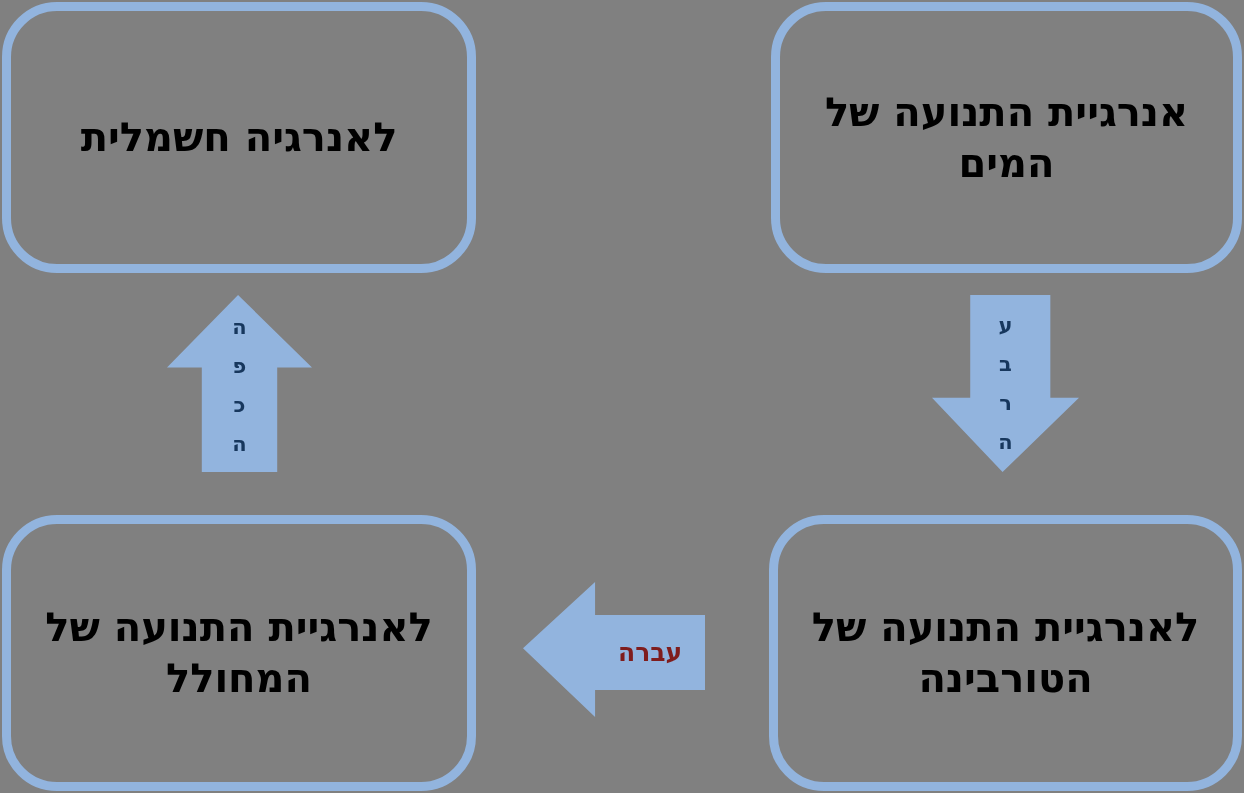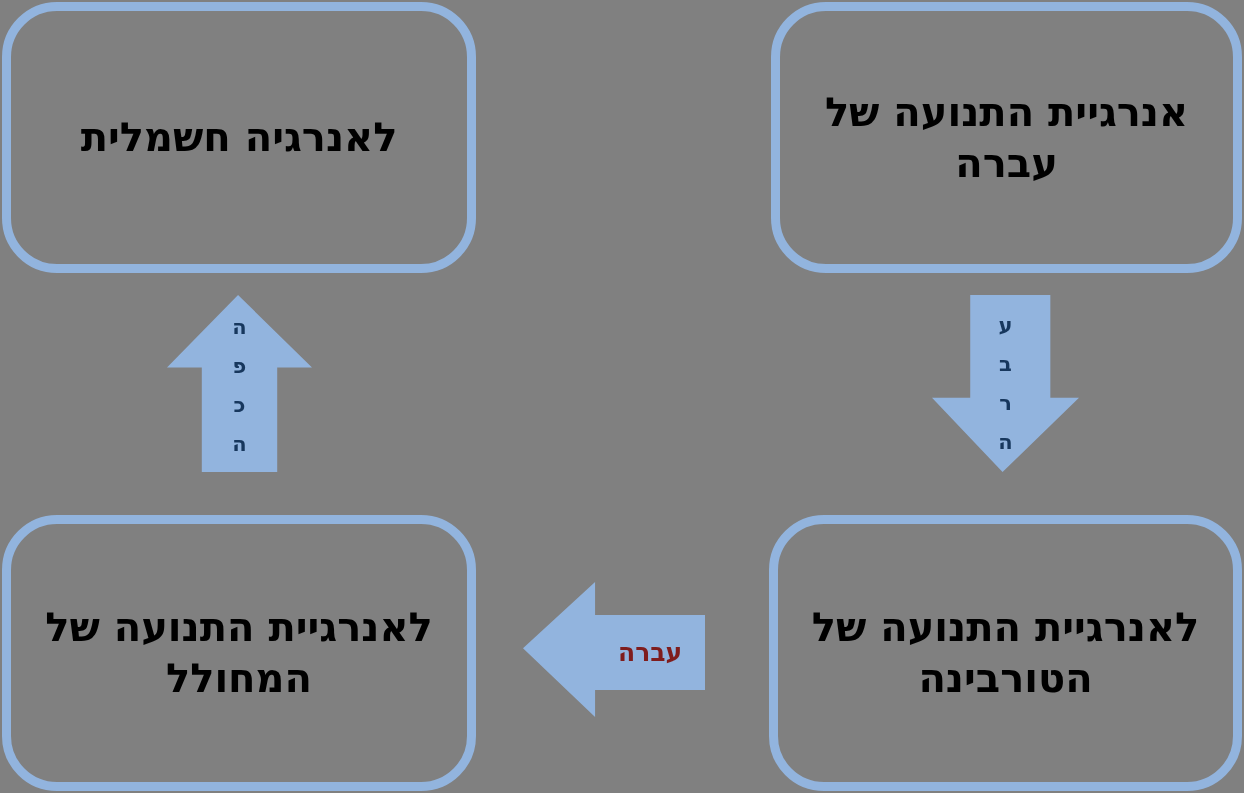--- a/index.html
+++ b/index.html
@@ -96,21 +96,21 @@
   #box-water     { left: 771px; top: 2px;   width: 471px; height: 271px; }
   #box-generator { left: 2px;   top: 515px; width: 474px; height: 276px; }
   #box-turbine   { left: 769px; top: 515px; width: 473px; height: 276px; }
 </style>
 </head>
 <body>
 
 <div id="canvas">
 
   <div class="node-box" id="box-water">
-    <div class="node-label">אנרגיית התנועה של עברה</div>
+    <div class="node-label">אנרגיית התנועה של המים</div>
   </div>
 
   <div class="node-box" id="box-electric">
     <div class="node-label">לאנרגיה חשמלית</div>
   </div>
 
   <div class="node-box" id="box-turbine">
     <div class="node-label">לאנרגיית התנועה של
 הטורבינה</div>
   </div>

